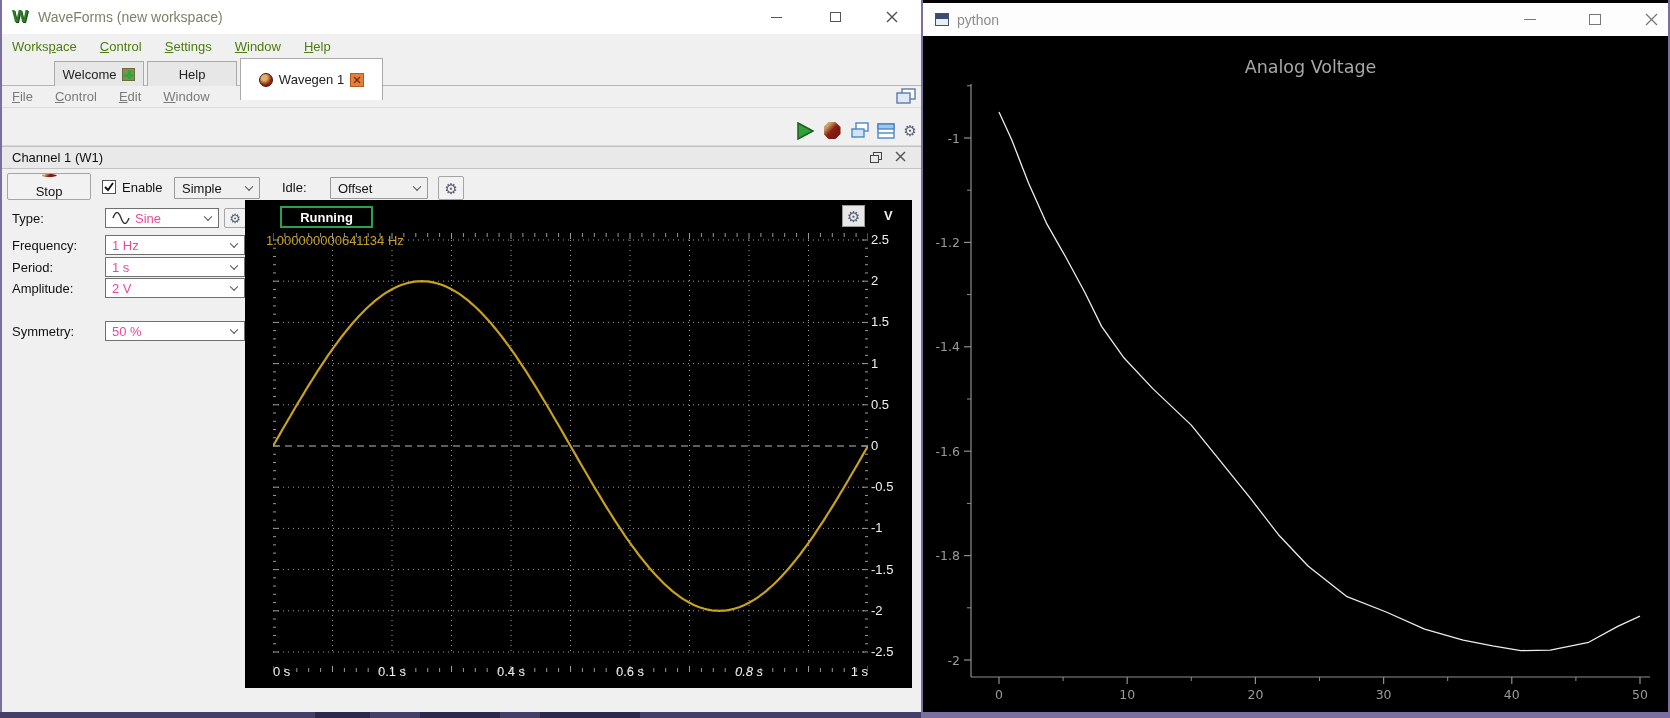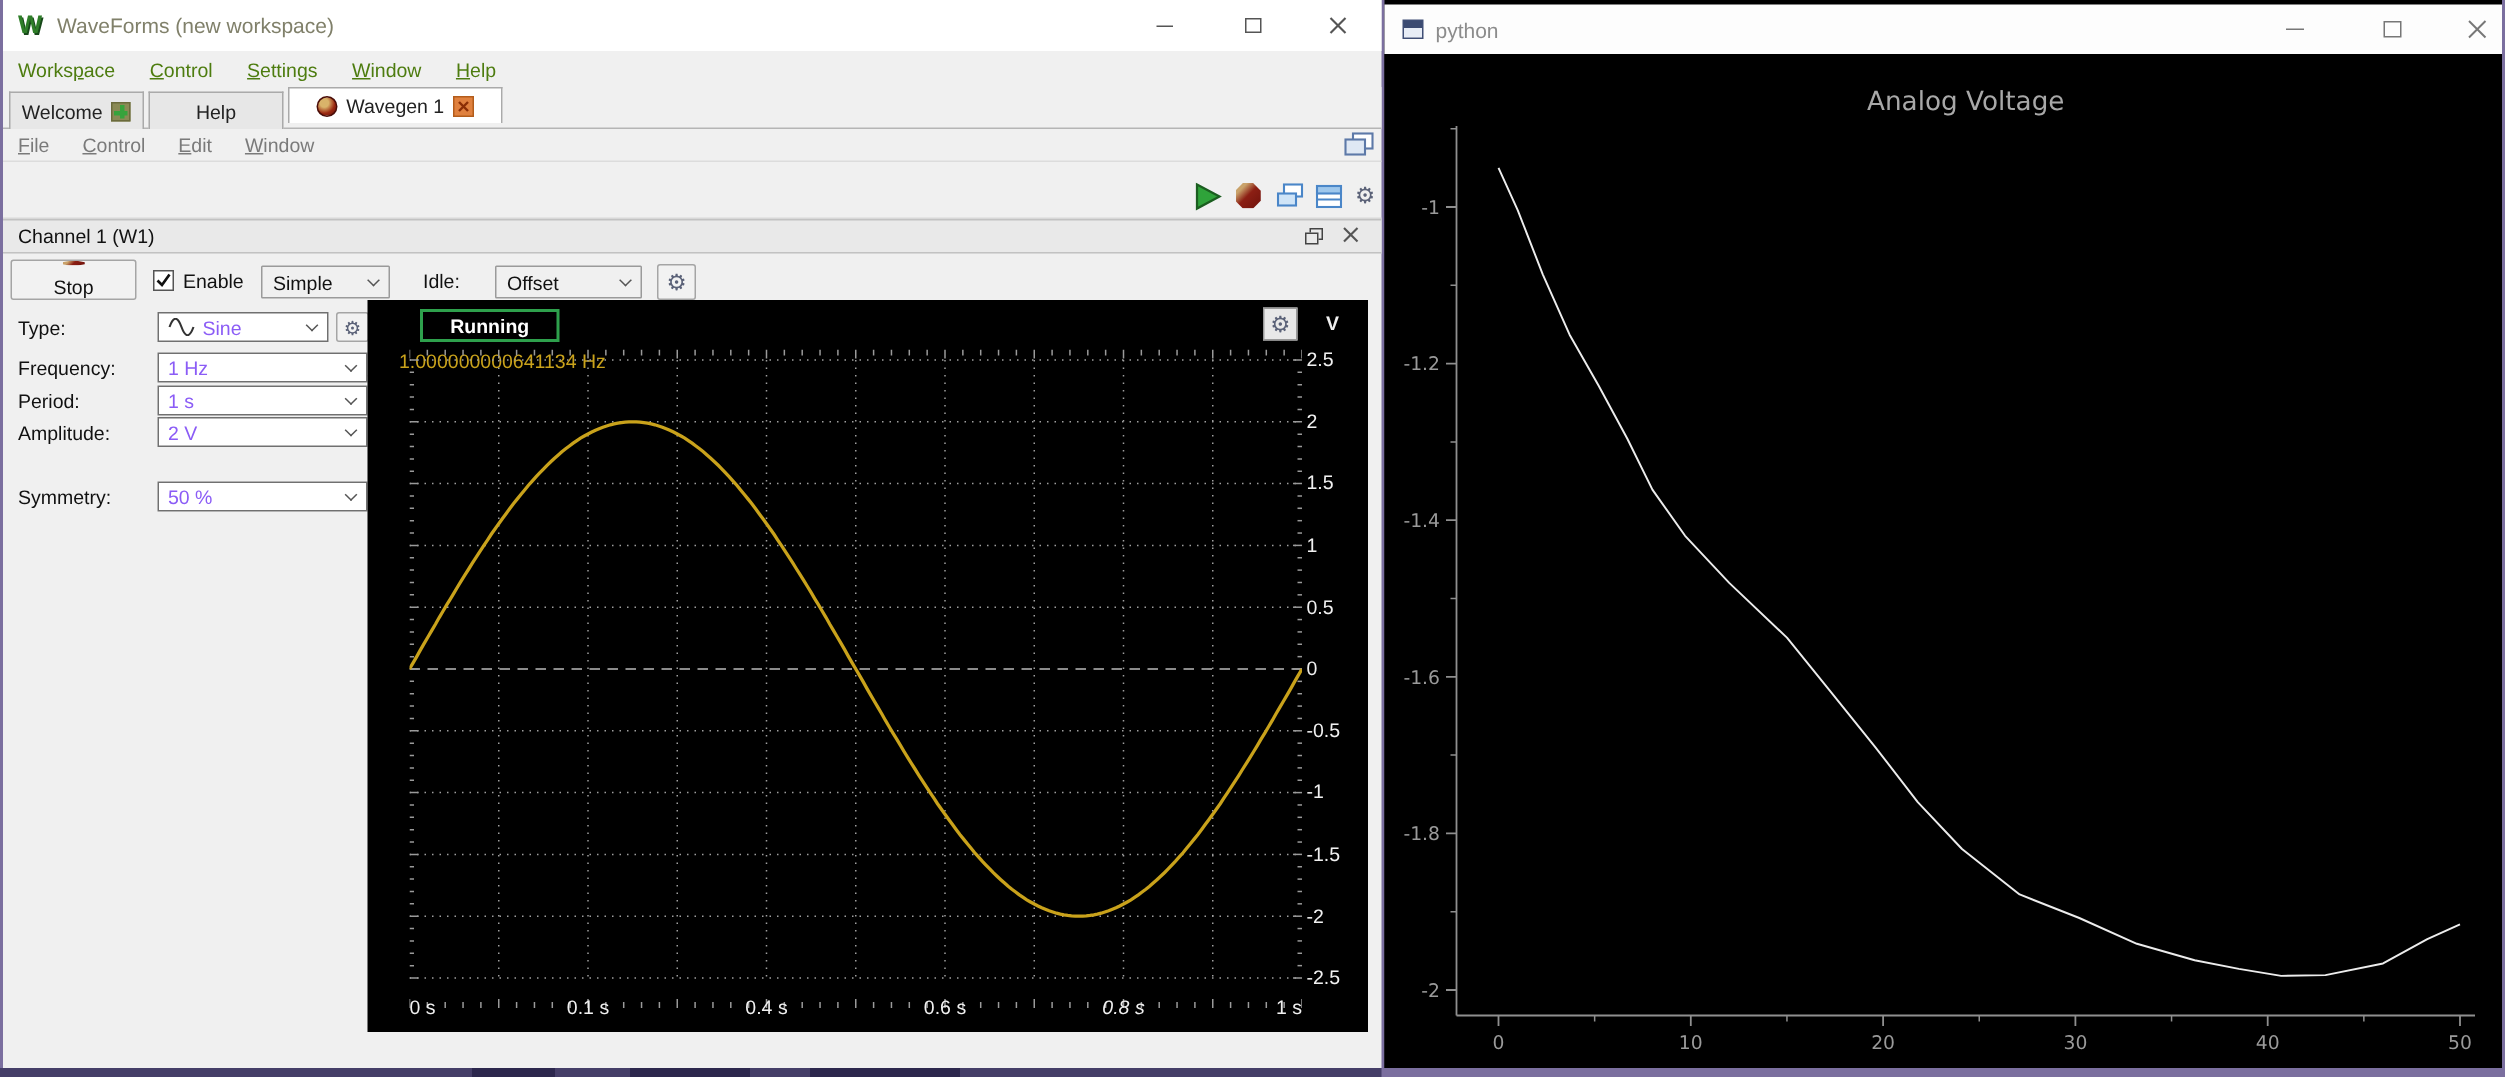--- a/index.html
+++ b/index.html
@@ -17,22 +17,22 @@
   .glyph-min{width:11px;height:0;border-top:1.5px solid #555;}
   .glyph-max{width:11px;height:10px;border:1.5px solid #555;}
   .xline{stroke:#555;stroke-width:1.4;}
 
   .wf-menubar{left:0;top:34px;width:100%;height:24px;display:flex;align-items:center;padding-left:10px;gap:23px;color:#4d7c0f;}
   .wf-menubar2{left:0;top:86px;width:100%;height:22px;display:flex;align-items:center;padding-left:10px;gap:22px;color:#7a7a7a;border-bottom:1px solid #dcdcdc;}
   .menu-item u{text-decoration:underline;}
 
   .wf-tabbar{left:0;top:58px;width:100%;height:28px;border-bottom:1px solid #b5b5b5;background:#f0f0f0;}
   .tab{position:absolute;top:3px;height:25px;background:#e7e7e7;border:1px solid #aaa;border-bottom:none;
-       display:flex;align-items:center;justify-content:center;gap:6px;font-size:13px;color:#222;}
-  .tab.active{top:0;height:24px;background:#ffffff;}
+       display:flex;align-items:center;justify-content:center;gap:6px;font-size:13px;color:#222;margin-left:48px;}
+  .tab.active{top:0;height:42px;background:#ffffff;}
   .plus-icon{width:13px;height:13px;position:relative;background:#8a8a55;border:1px solid #6b6b3c;}
   .plus-icon::before{content:"";position:absolute;left:5px;top:1px;width:3px;height:9px;background:#37a33c;}
   .plus-icon::after{content:"";position:absolute;left:1px;top:5px;width:9px;height:3px;background:#37a33c;}
   .sphere{width:14px;height:14px;border-radius:50%;background:radial-gradient(circle at 35% 30%,#d9b36a 0 25%,#9c2a12 60%,#5f0d08 100%);border:1px solid #4a0d08;}
   .tab-close{width:14px;height:14px;background:#e0813f;border:1px solid #b35c1b;display:flex;align-items:center;justify-content:center;}
 
   .tb-icon{position:absolute;top:61px;width:24px;height:23px;display:flex;align-items:center;justify-content:center;}
   .gear{font-size:15px;color:#5b6278;line-height:1;}
 
   .wf-toolbar{left:0;top:110px;width:100%;height:36px;border-bottom:1px solid #d8d8d8;}
@@ -46,21 +46,21 @@
   .float-icon{position:relative;width:12px;height:11px;}
   .float-icon .r1{position:absolute;left:3px;top:0;width:9px;height:8px;border:1px solid #444;}
   .float-icon .r2{position:absolute;left:0;top:3px;width:9px;height:8px;border:1px solid #444;background:#e9e9e9;}
 
   .checkbox{position:absolute;width:14px;height:14px;background:#fff;border:1px solid #555;}
   .lbl{position:absolute;color:#111;}
 
   .wf-params{left:0;top:200px;width:243px;height:488px;background:#f0f0f0;}
   .param-row{position:absolute;left:0;width:243px;height:21px;}
   .param-label{position:absolute;left:10px;top:3px;color:#111;}
-  .param-combo{position:absolute;left:103px;top:0;width:140px;height:20px;background:#fff;border:1px solid #707070;display:flex;align-items:center;gap:5px;padding:0 16px 0 6px;color:#8b5cf6;}
+  .param-combo{position:absolute;left:103px;top:0;width:140px;height:20px;background:#fff;border:1px solid #707070;display:flex;align-items:center;gap:5px;padding:0 16px 0 6px;color:#ec4899;}
 
   .wf-plot{left:243px;top:200px;width:667px;height:488px;background:#000;}
   .running-badge{left:35px;top:6px;width:93px;height:22px;border:2px solid #2ea04c;background:#000;color:#fff;font-weight:bold;display:flex;align-items:center;justify-content:center;font-size:13px;}
   .plot-gear{left:597px;top:5px;width:23px;height:22px;background:#e8e8e8;border:1px solid #999;display:flex;align-items:center;justify-content:center;}
   .freq-readout{left:21px;top:33px;color:#c9a21b;font-size:13px;}
   .wg-ylab{position:absolute;left:626px;width:40px;height:15px;color:#f0f0f0;font-size:13px;}
   .wg-xlab{position:absolute;top:464px;color:#f0f0f0;font-size:13px;white-space:nowrap;}
   .wg-unit{left:639px;top:8px;color:#f0f0f0;font-weight:bold;font-size:13px;}
 
   .wf-statusbar{left:0;top:690px;width:100%;height:22px;background:#f0f0f0;border-top:1px solid #cfcfcf;}

